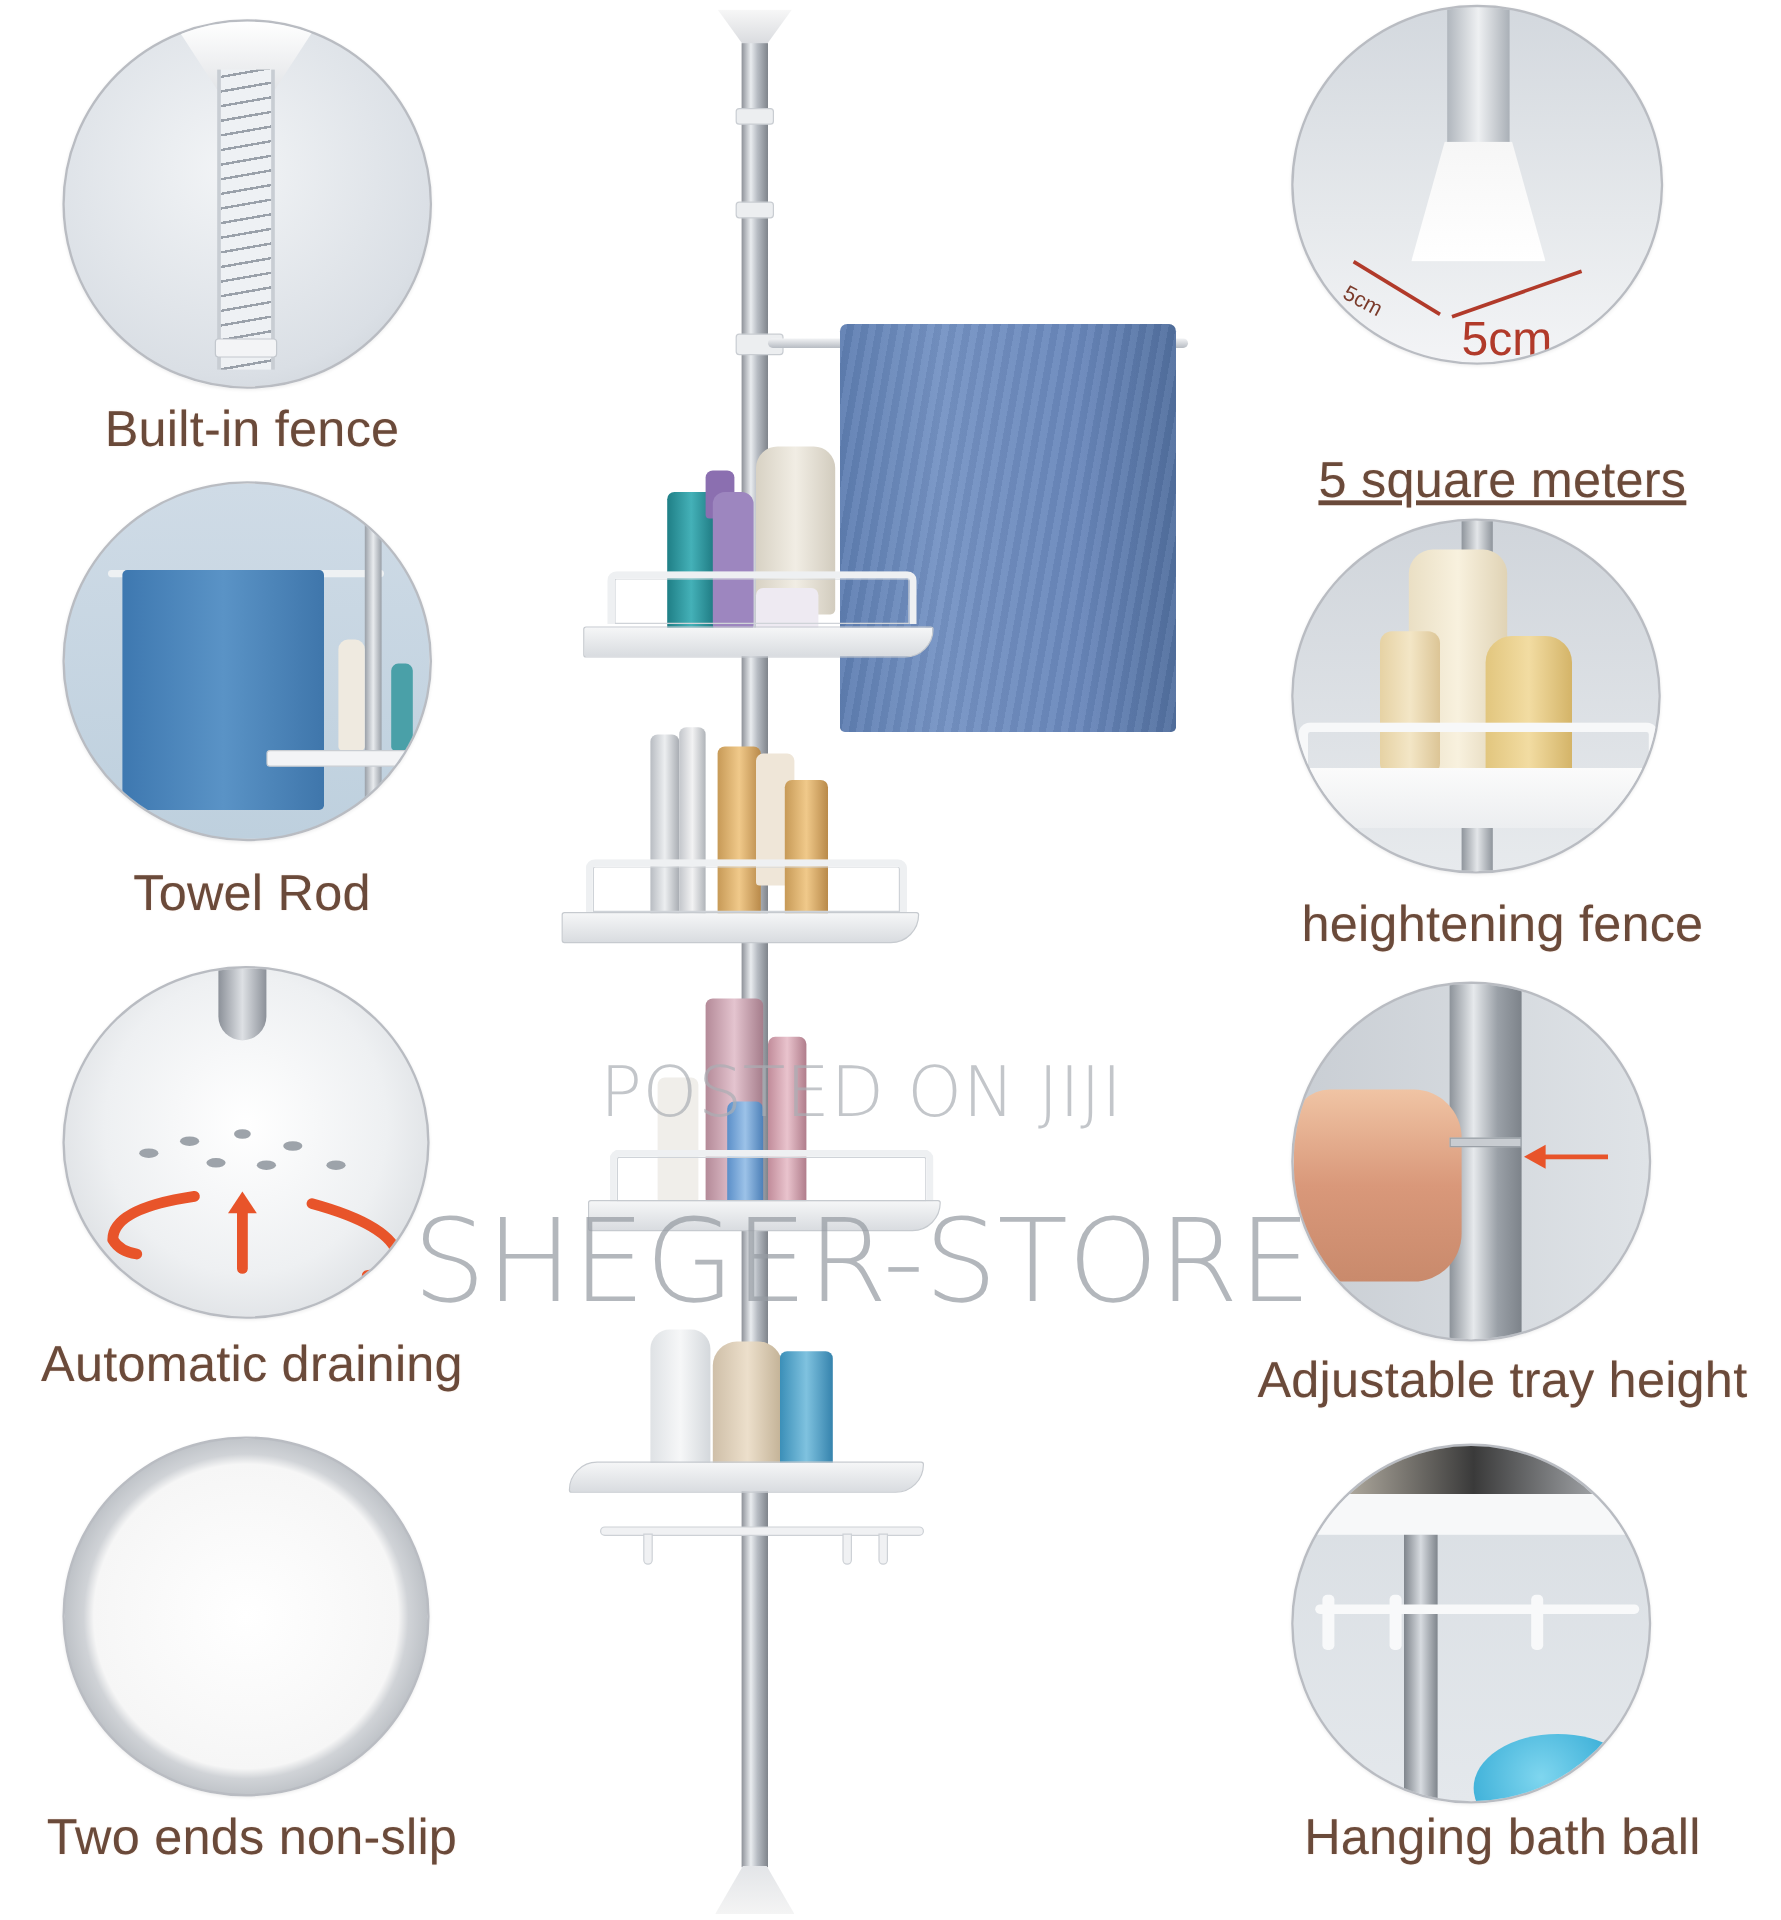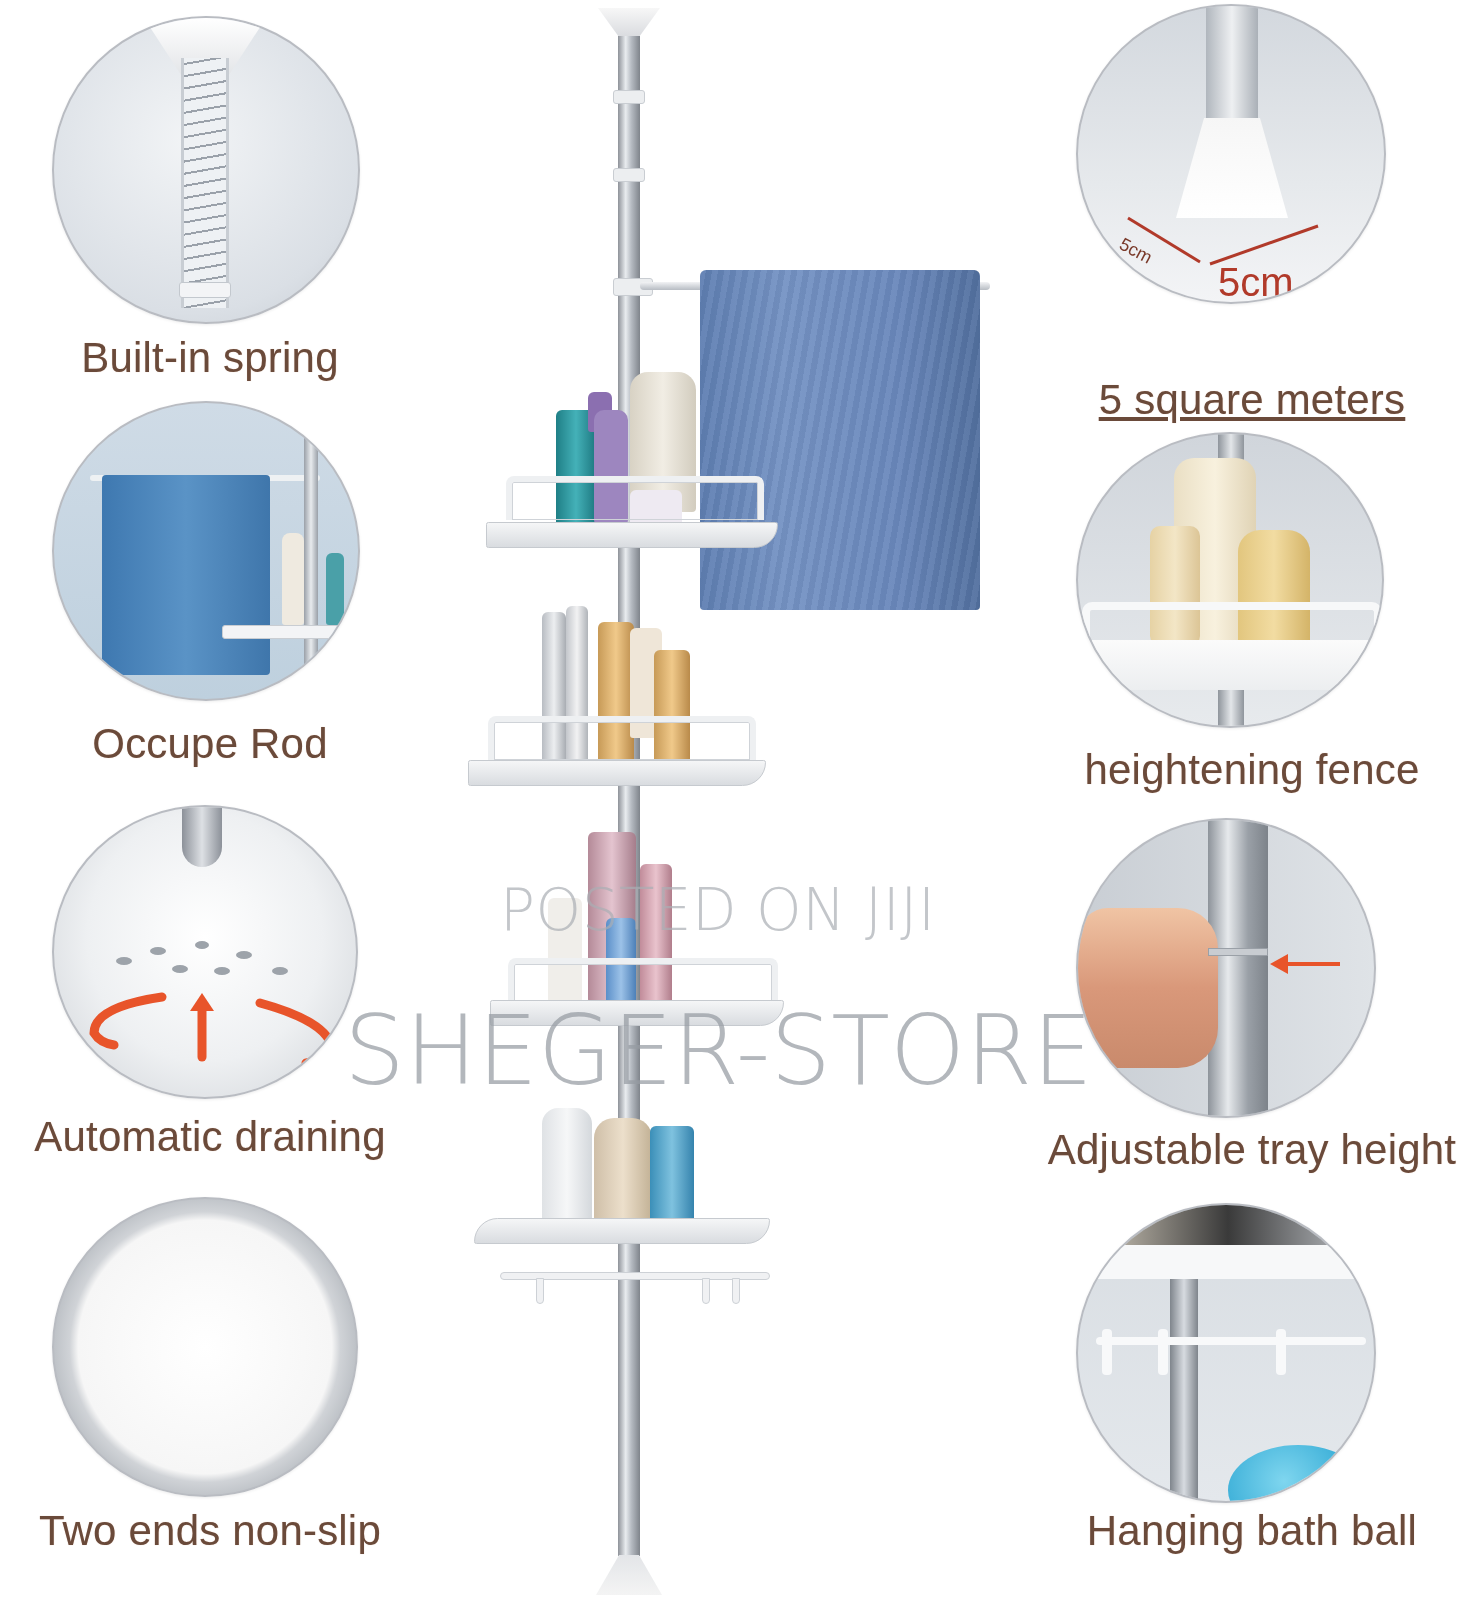--- a/index.html
+++ b/index.html
@@ -100,33 +100,33 @@
 <body>
 
 <div class="canvas">
 
   <div class="feature" style="left:0; top:0; height:400px;">
     <div class="circle" style="left:52px; top:16px; width:308px; height:308px; background: radial-gradient(circle at 45% 40%, #f2f4f6 0%, #dadfe5 70%, #c4cad1 100%);">
       <div class="spring-cap"></div>
       <div class="spring-body"></div>
       <div style="position:absolute; left:125px; top:264px; width:52px; height:16px; background:#f3f4f6; border:1px solid #c3c8ce; border-radius:3px;"></div>
     </div>
-    <div class="label" style="top:334px;">Built-in spring</div>
+    <div class="label" style="top:334px;">Built-in fence</div>
   </div>
 
   <div class="feature" style="left:0; top:395px; height:390px;">
     <div class="circle" style="left:52px; top:6px; width:308px; height:300px; background: linear-gradient(180deg, #cfdbe6 0%, #bed0de 100%);">
       <div style="position:absolute; left:36px; top:72px; width:230px; height:6px; background:#eef1f3; border-radius:3px;"></div>
       <div style="position:absolute; left:48px; top:72px; width:168px; height:200px; background:linear-gradient(90deg,#3e78b0,#5a93c6,#3f76ab); border-radius:4px;"></div>
       <div style="position:absolute; left:250px; top:0; width:14px; height:300px; background:linear-gradient(90deg,#9aa0a8,#e8ebee,#9aa0a8);"></div>
       <div style="position:absolute; left:168px; top:222px; width:130px; height:14px; background:#f3f4f6; border:1px solid #c9cdd2; border-radius:3px;"></div>
       <div style="position:absolute; left:228px; top:130px; width:22px; height:92px; background:#efeae0; border-radius:8px 8px 3px 3px;"></div>
       <div style="position:absolute; left:272px; top:150px; width:18px; height:72px; background:#4aa0a8; border-radius:6px 6px 3px 3px;"></div>
     </div>
-    <div class="label" style="top:325px;">Occupe Rod</div>
+    <div class="label" style="top:325px;">Towel Rod</div>
   </div>
 
   <div class="feature" style="left:0; top:1185px; height:400px;">
     <div class="circle" style="left:52px; top:12px; width:306px; height:300px; background: radial-gradient(circle at 50% 50%, #ffffff 0%, #f6f6f6 60%, #d0d3d7 64%, #aeb3b9 78%, #e4e6e9 92%, #b5bac0 100%);">
     </div>
     <div class="label" style="top:322px;">Two ends non-slip</div>
   </div>
 
   <div class="feature" style="left:0; top:795px; height:400px;">
     <div class="circle" style="left:52px; top:10px; width:306px; height:294px; background: radial-gradient(ellipse at 50% 45%, #ffffff 0%, #eef0f2 55%, #cdd1d6 100%);">

